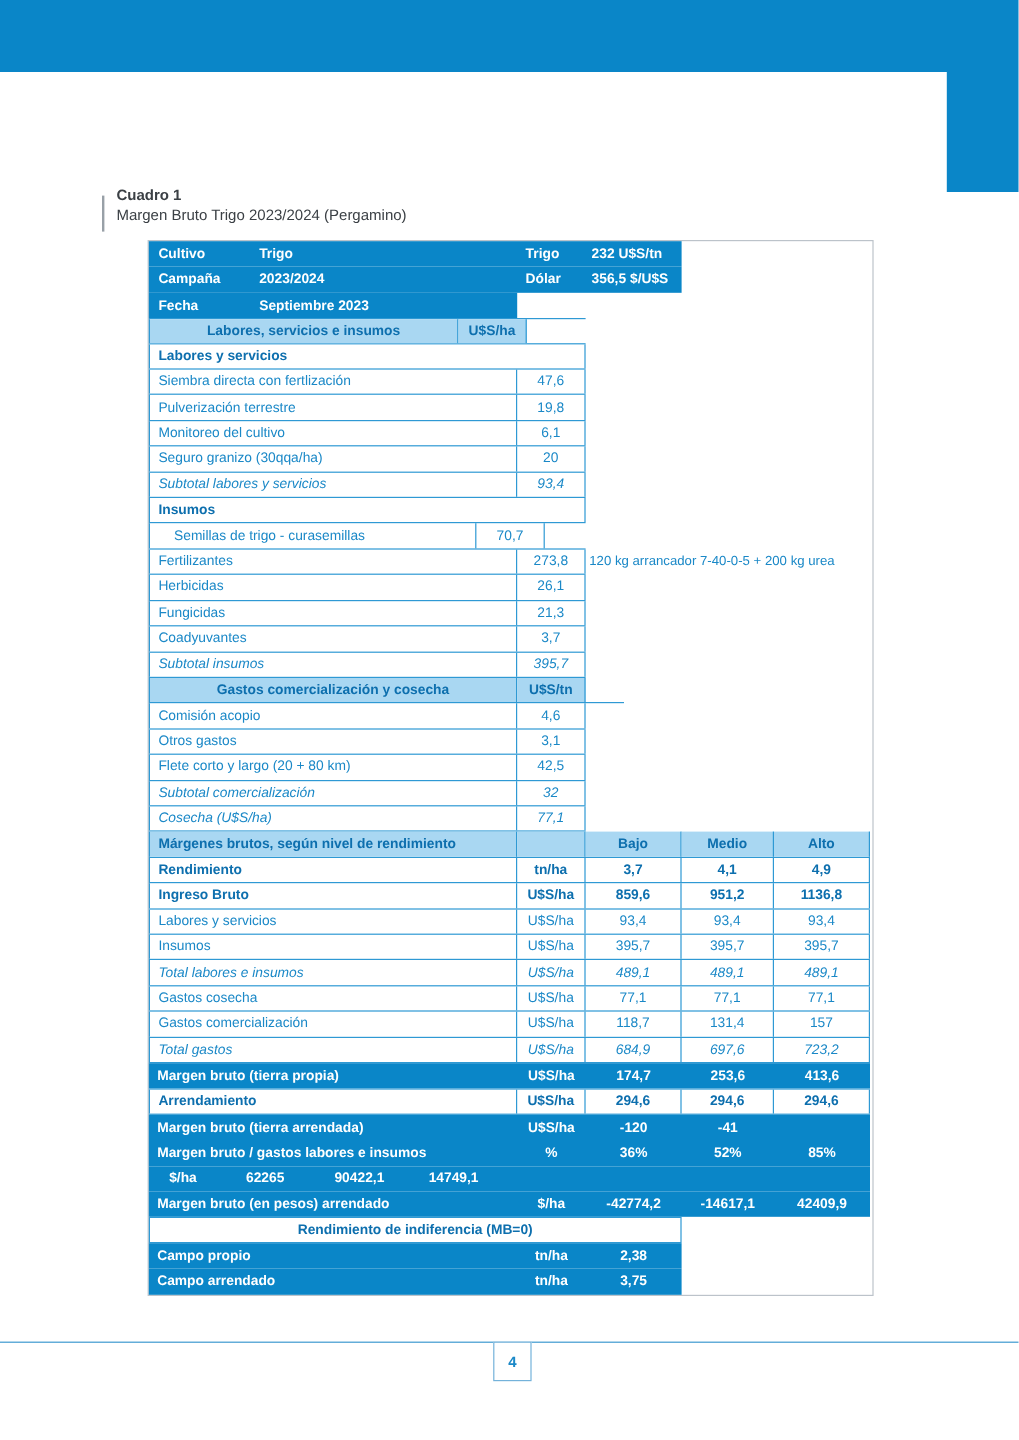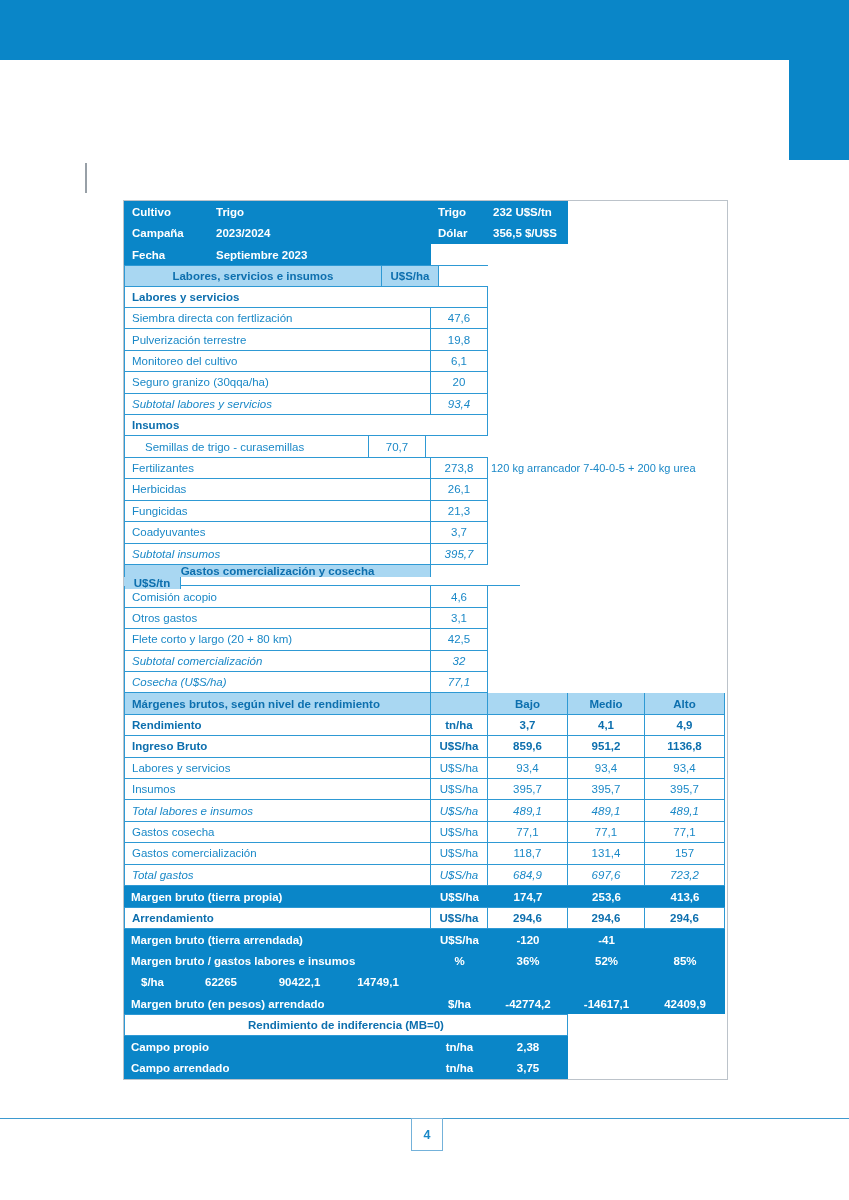--- a/index.html
+++ b/index.html
@@ -37,20 +37,24 @@
             border:1px solid #74b2da;display:flex;align-items:center;justify-content:center;
             color:var(--txt);font-weight:700;font-size:12.5px;}
 </style>
 </head>
 <body>
 
 <div id="page">
   <div class="top-band"></div>
   <div class="top-right-block"></div>
   <div class="title-rule"></div>
+  <div class="caption">
+    <div class="b">Cuadro 1</div>
+    <div>Margen Bruto Trigo 2023/2024 (Pergamino)</div>
+  </div>
 
   <div class="table-outer">
       <div class="row inforow" style="width: 444px;">
         <span class="c pl0" style="width: 84px; flex: 0 0 auto;">Cultivo</span>
         <span class="c " style="width: 222px; flex: 0 0 auto;">Trigo</span>
         <span class="c " style="width: 55px; flex: 0 0 auto;">Trigo</span>
         <span class="c " style="width: 75px; flex: 0 0 auto;">232 U$S/tn</span>
       </div>
       <div class="row inforow" style="width: 444px;">
         <span class="c pl0" style="width: 84px; flex: 0 0 auto;">Campaña</span>
@@ -86,21 +90,21 @@
         <span class="c ct" style="width: 57px; flex: 0 0 auto;">20</span>
       </div>
       <div class="row b bb" style="width: 364px;">
         <span class="c pl it" style="width: 307px; flex: 0 0 auto;">Subtotal labores y servicios</span>
         <span class="c ct it" style="width: 57px; flex: 0 0 auto;">93,4</span>
       </div>
       <div class="row b bb" style="width: 364px;">
         <span class="c grp pl" style="width: 364px; flex: 0 0 auto;">Insumos</span>
       </div>
       <div class="row b bb" style="width: 364px;">
-        <span class="c pl" style="width: 245px; flex: 0 0 auto; padding-left: 20px;">Semillas de trigo - curasemillas</span>
+        <span class="c pl" style="width: 273px; flex: 0 0 auto; padding-left: 20px;">Semillas de trigo - curasemillas</span>
         <span class="c ct" style="width: 57px; flex: 0 0 auto;">70,7</span>
       </div>
       <div class="row b bb" style="width: 364px;">
         <span class="c pl" style="width: 307px; flex: 0 0 auto;">Fertilizantes</span>
         <span class="c ct" style="width: 57px; flex: 0 0 auto;">273,8</span>
         <span class="note">120 kg arrancador 7-40-0-5 + 200 kg urea</span>
       </div>
       <div class="row b bb" style="width: 364px;">
         <span class="c pl" style="width: 307px; flex: 0 0 auto;">Herbicidas</span>
         <span class="c ct" style="width: 57px; flex: 0 0 auto;">26,1</span>
@@ -110,21 +114,21 @@
         <span class="c ct" style="width: 57px; flex: 0 0 auto;">21,3</span>
       </div>
       <div class="row b bb" style="width: 364px;">
         <span class="c pl" style="width: 307px; flex: 0 0 auto;">Coadyuvantes</span>
         <span class="c ct" style="width: 57px; flex: 0 0 auto;">3,7</span>
       </div>
       <div class="row b bb" style="width: 364px;">
         <span class="c pl it" style="width: 307px; flex: 0 0 auto;">Subtotal insumos</span>
         <span class="c ct it" style="width: 57px; flex: 0 0 auto;">395,7</span>
       </div>
-      <div class="row b bb" style="width: 396px; flex-direction: column;">
+      <div class="row b bb" style="width: 396px;">
         <span class="c lh ct" style="width: 307px; flex: 0 0 auto;">Gastos comercialización y cosecha</span>
         <span class="c lh ct" style="width: 57px; flex: 0 0 auto;">U$S/tn</span>
       </div>
       <div class="row b bb" style="width: 364px;">
         <span class="c pl" style="width: 307px; flex: 0 0 auto;">Comisión acopio</span>
         <span class="c ct" style="width: 57px; flex: 0 0 auto;">4,6</span>
       </div>
       <div class="row b bb" style="width: 364px;">
         <span class="c pl" style="width: 307px; flex: 0 0 auto;">Otros gastos</span>
         <span class="c ct" style="width: 57px; flex: 0 0 auto;">3,1</span>

